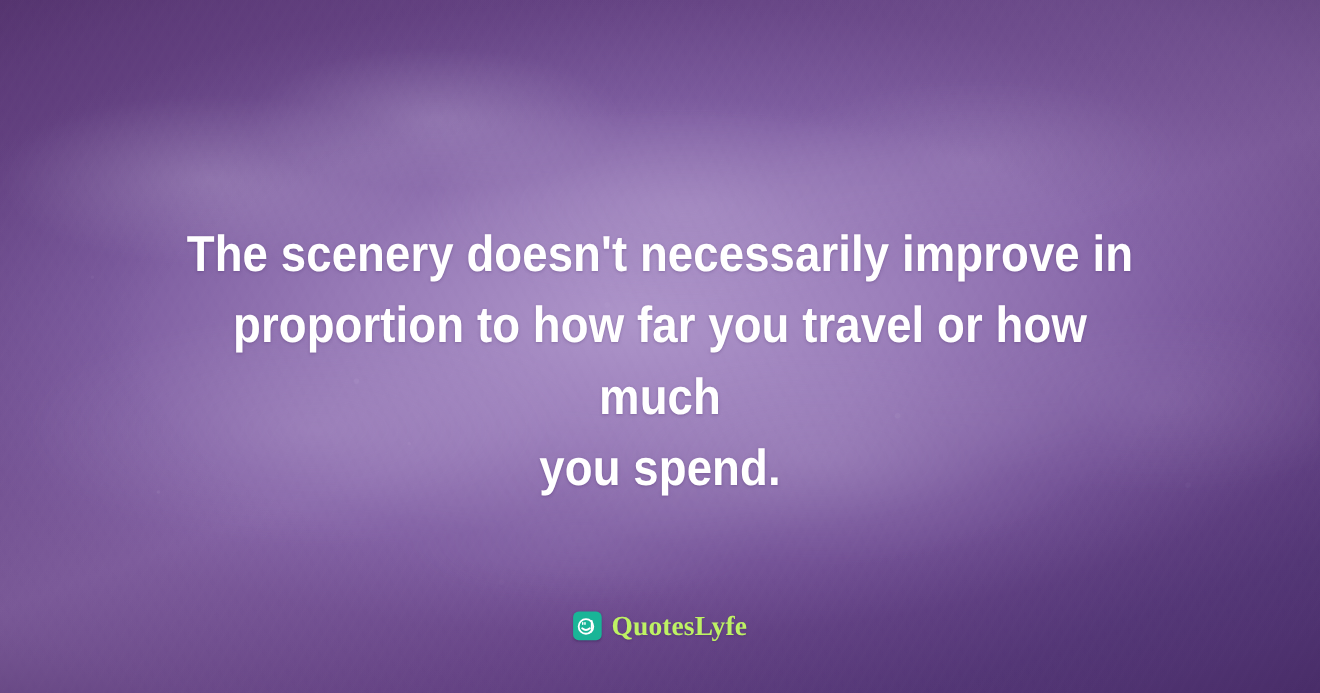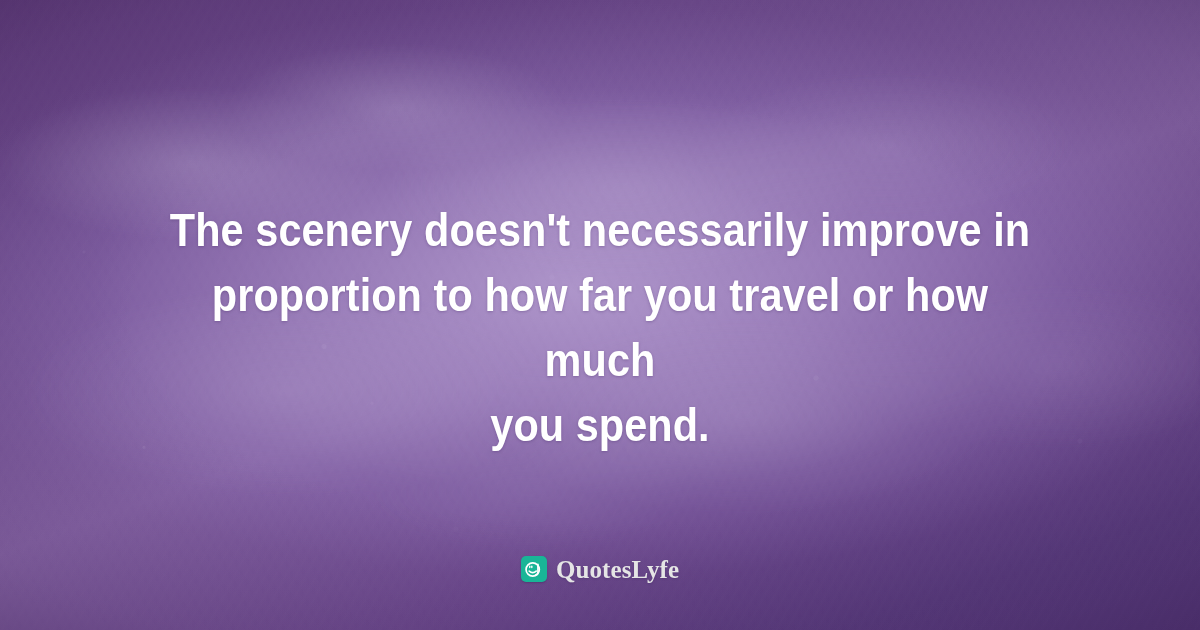--- a/index.html
+++ b/index.html
@@ -150,21 +150,21 @@
     display: flex;
     align-items: center;
     justify-content: center;
     flex: 0 0 auto;
     box-shadow: 0 1px 2px rgba(40,20,64,0.28);
   }
 
   .brand-mark svg { display: block; }
 
   .brand-name {
-    color: #e5e5e5;
+    color: #bef264;
     font-family: "Liberation Serif", "DejaVu Serif", serif;
     font-weight: 700;
     font-size: 25px;
     line-height: 1;
     letter-spacing: 0.1px;
     text-shadow: 0 1px 2px rgba(60,32,92,0.30);
   }
 </style>
 </head>
 <body>

